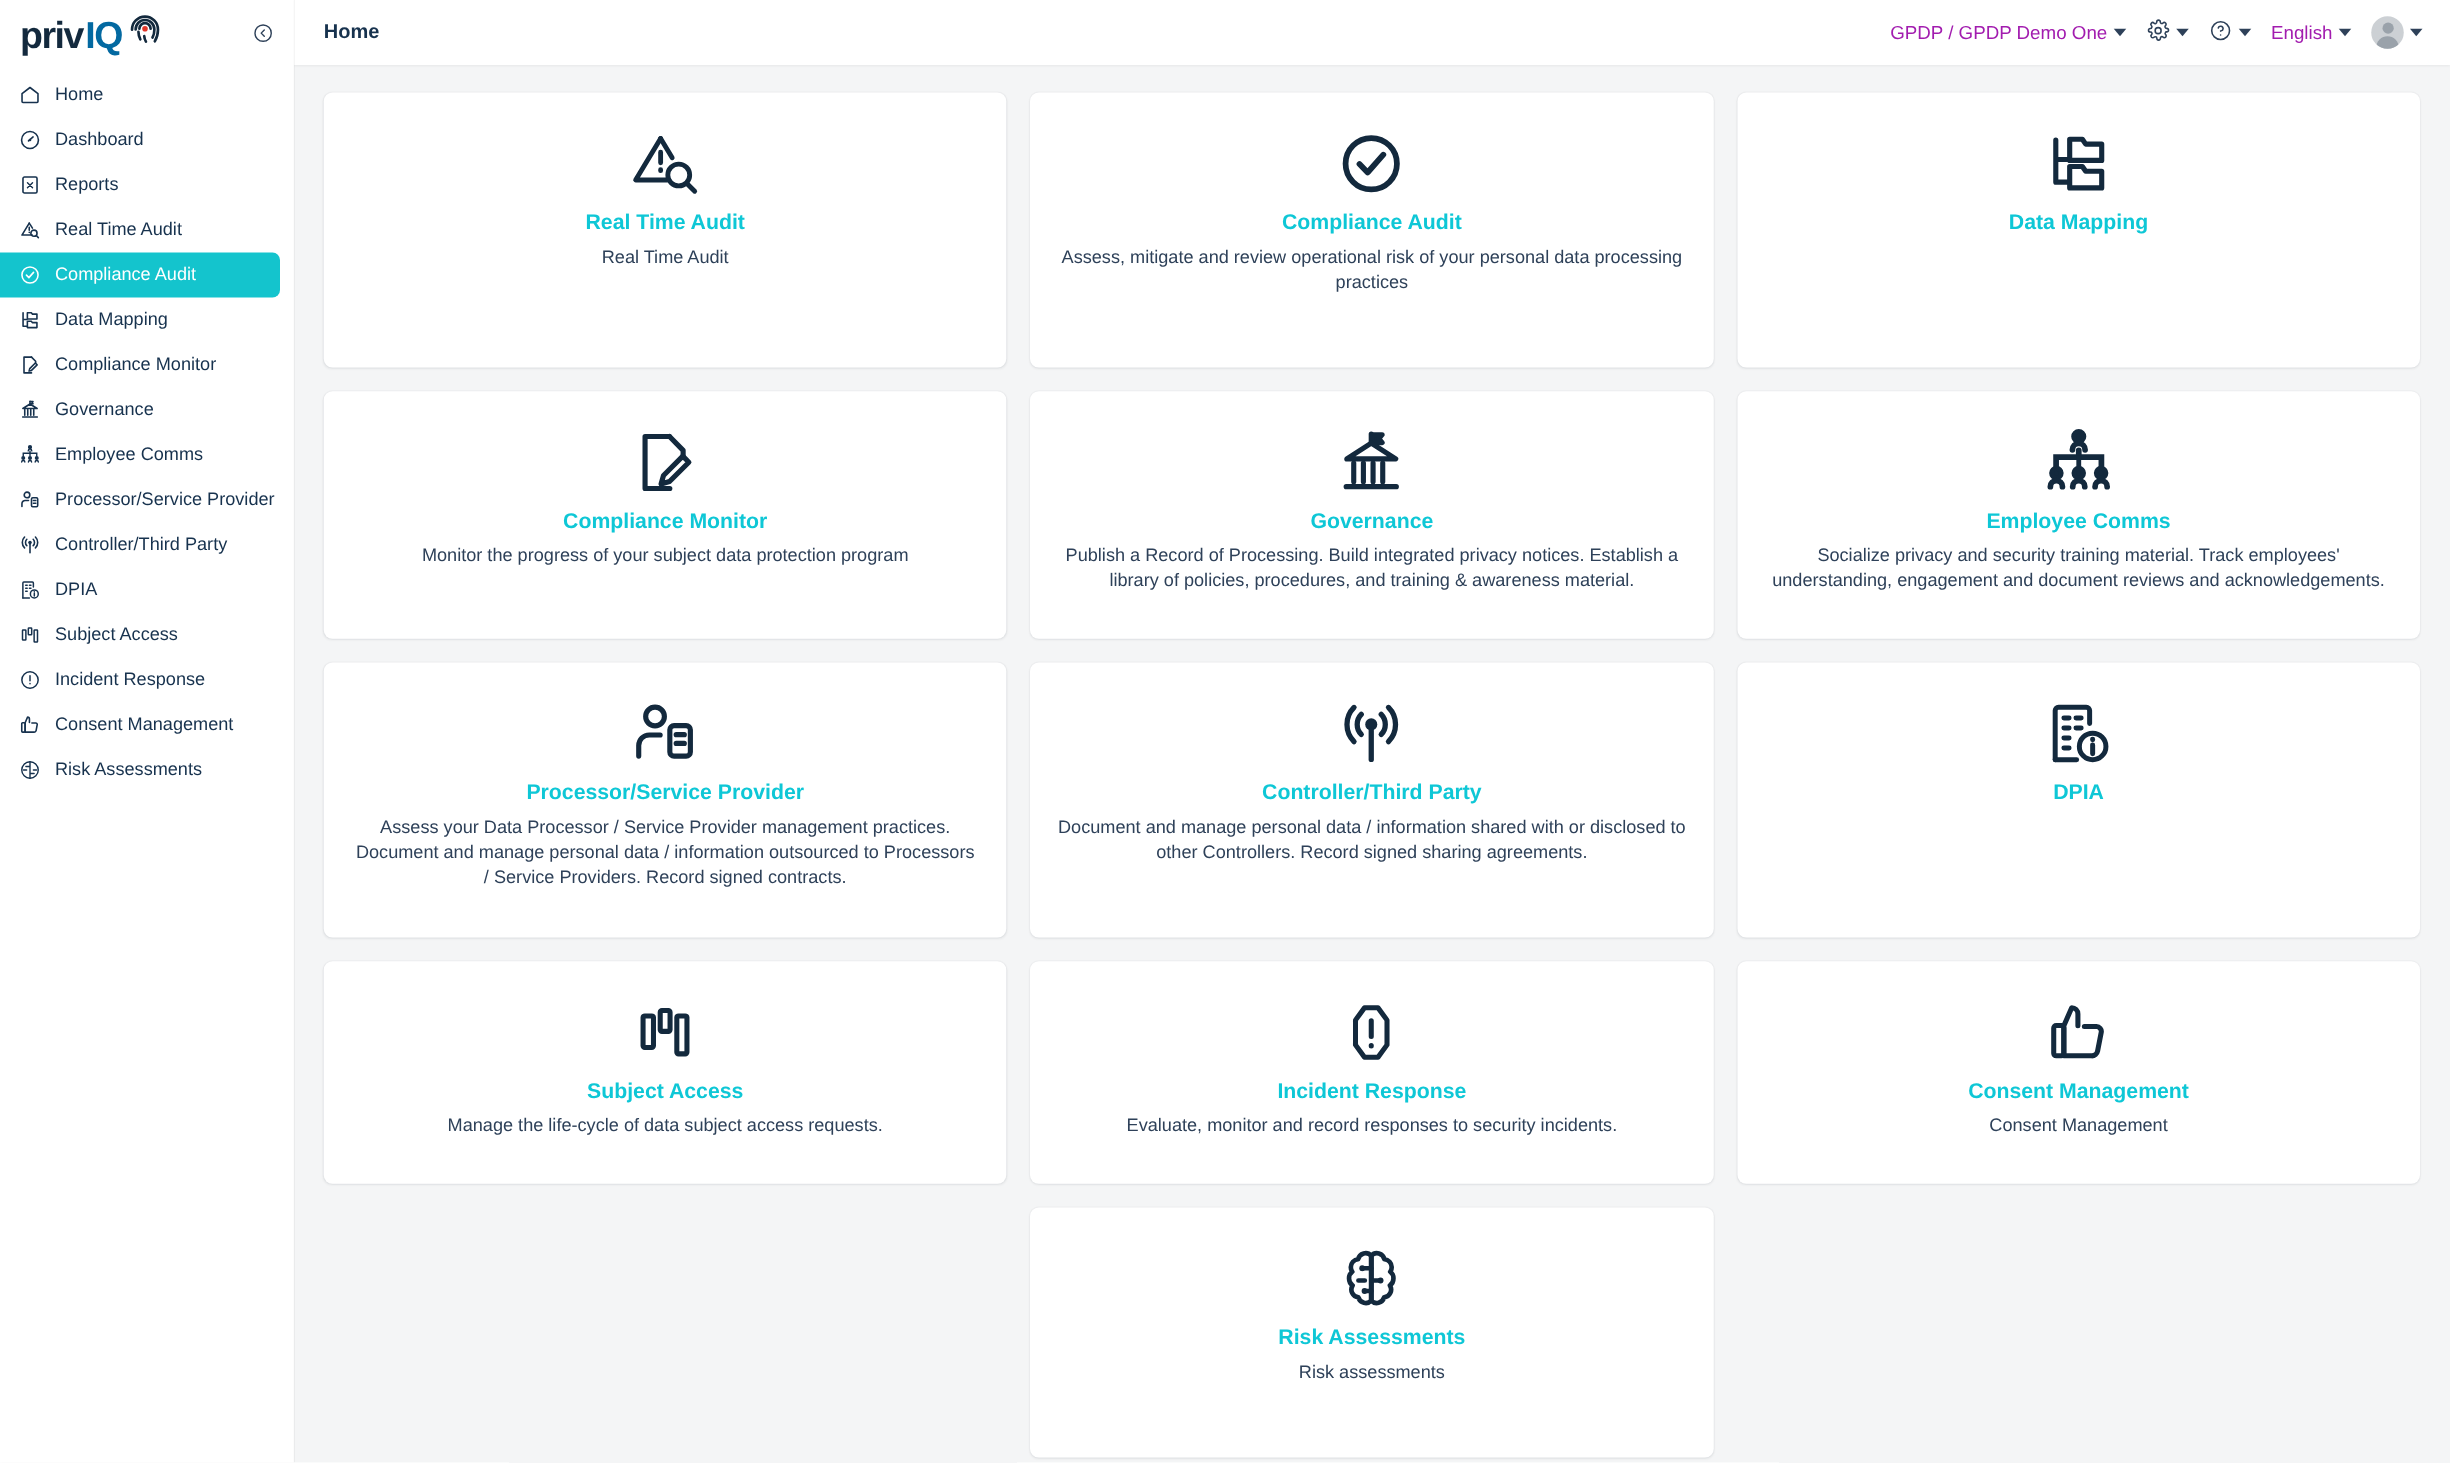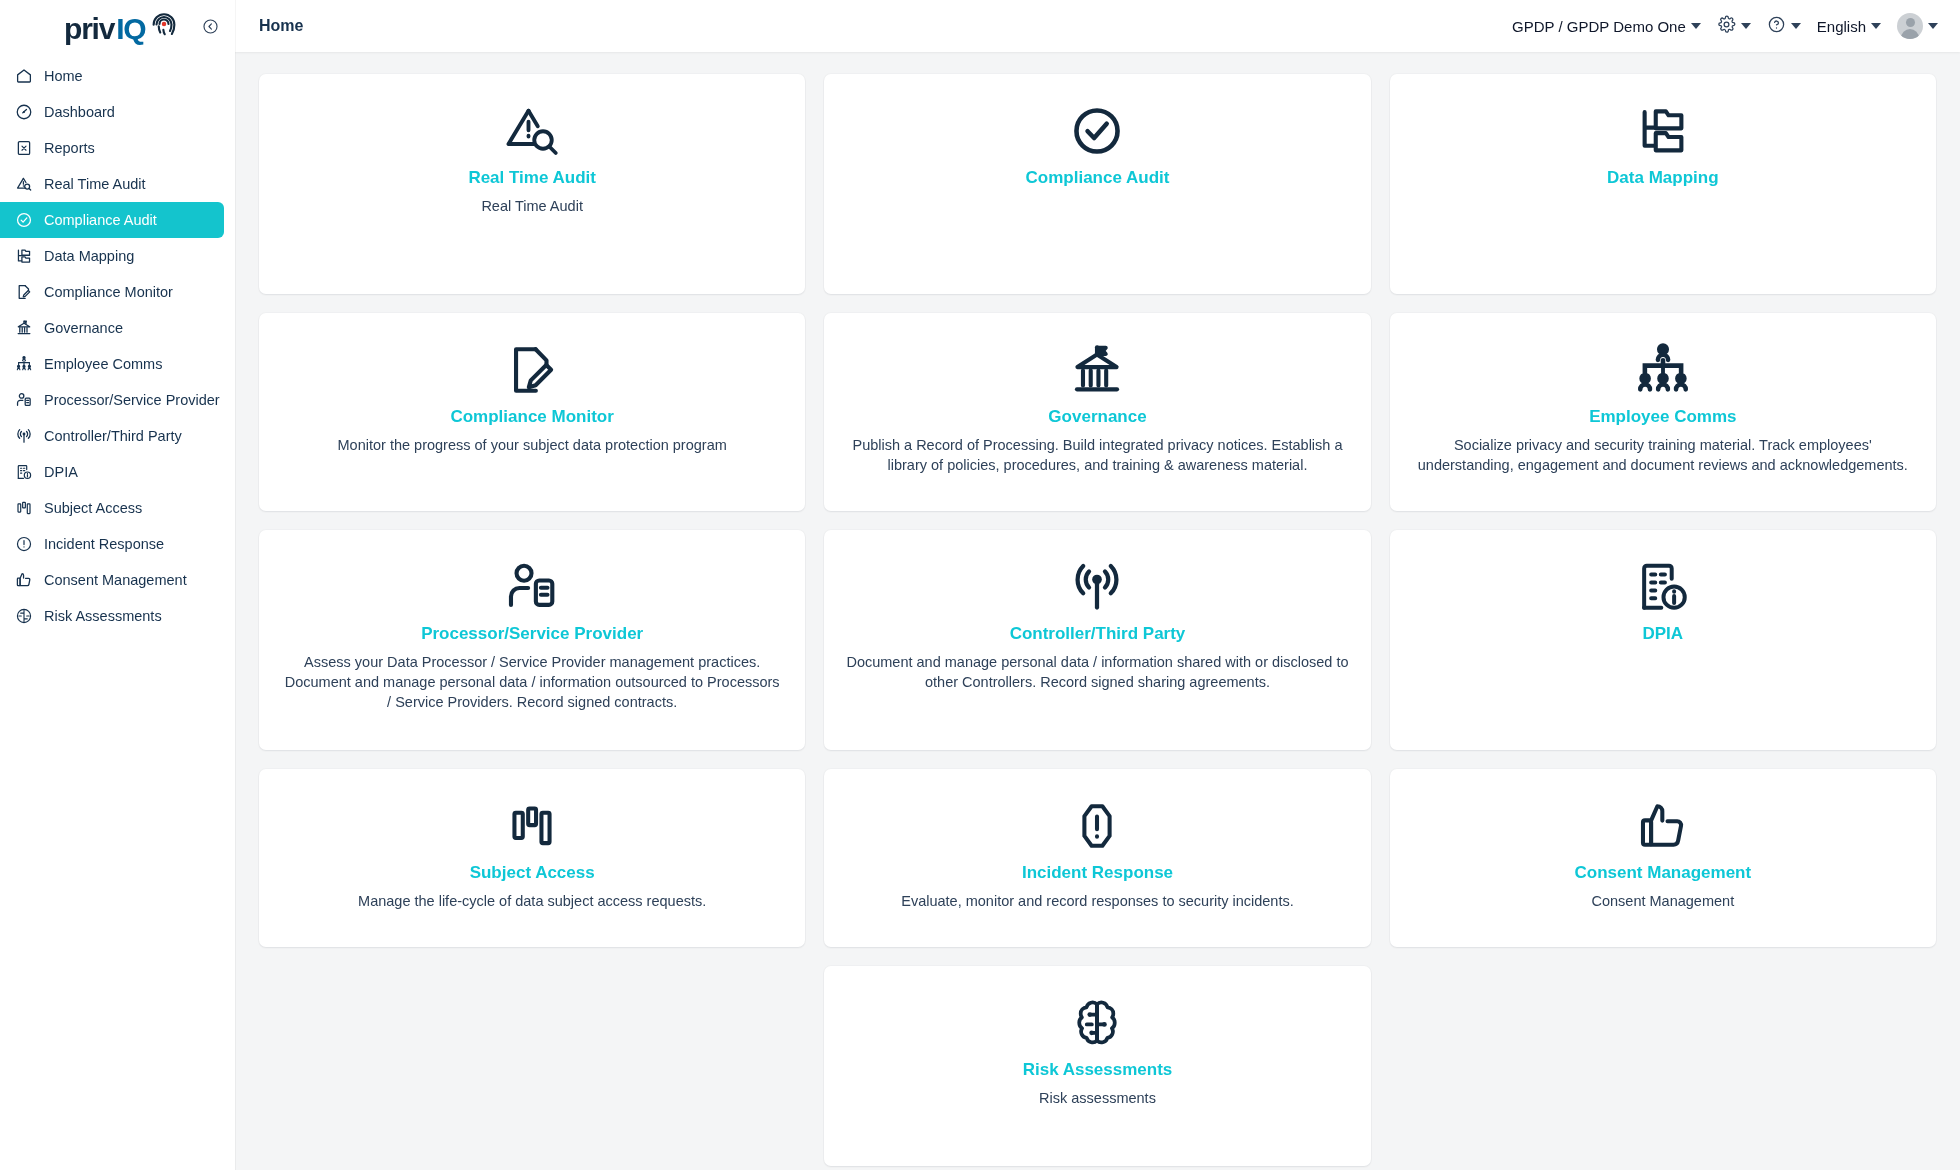--- a/index.html
+++ b/index.html
@@ -14,21 +14,21 @@
   
   .sidebar {
     width: 235px; min-width: 235px; height: 1170px;
     background: #ffffff; position: relative; z-index: 5;
     box-shadow: 1px 0 0 rgba(0,0,0,0.04);
   }
   .brandbar {
     height: 52px; display: flex; align-items: center;
     padding: 0 14px 0 16px; justify-content: space-between;
   }
-  .logo { display: flex; align-items: flex-end; gap: 2px; margin-left: 48px; }
+  .logo { display: flex; align-items: flex-end; gap: 2px; }
   .logo-text {
     font-size: 30px; font-weight: 700; letter-spacing: -1.2px;
     line-height: 1; font-family: "Liberation Sans", sans-serif;
   }
   .logo-priv { color: #13293d; }
   .logo-iq { color: #0369a1; }
   .logo-fp { display: inline-block; margin-left: 1px; margin-bottom: 1px; }
   .collapse-btn {
     width: 22px; height: 22px; display: flex; align-items: center;
     justify-content: center; cursor: pointer; color: #2e4159;
@@ -57,21 +57,21 @@
   .topbar {
     height: 52px; background: #ffffff; display: flex; align-items: center;
     padding: 0 22px 0 24px; justify-content: space-between;
     flex: 0 0 52px; position: relative; z-index: 4;
     box-shadow: 0 1px 2px rgba(0,0,0,0.06);
   }
   .crumb { font-size: 16px; font-weight: 700; color: #17324e; }
   .topright { display: flex; align-items: center; gap: 16px; }
   .tr-item {
     display: flex; align-items: center; gap: 5px;
-    font-size: 15px; color: #0f172a; cursor: pointer;
+    font-size: 15px; color: #a21caf; cursor: pointer;
   }
   .caret {
     width: 0; height: 0; border-left: 5px solid transparent;
     border-right: 5px solid transparent; border-top: 6px solid #2e4159;
   }
   .avatar {
     width: 26px; height: 26px; border-radius: 50%;
     background: #ccd0d4; overflow: hidden; position: relative;
   }
   .avatar::before {
@@ -392,20 +392,21 @@
         </div>
 
         <div class="card r1">
           <div class="card-ico">
             <svg width="58" height="58" viewBox="0 0 24 24" fill="none" stroke="currentColor" stroke-width="1.9" stroke-linecap="round" stroke-linejoin="round">
                 <circle cx="12" cy="12" r="8.5"></circle>
                 <path d="m8.1 12.1 2.7 2.8 5.2-5.9"></path>
               </svg>
           </div>
           <div class="card-title">Compliance Audit</div>
+          <div class="card-desc">Assess, mitigate and review operational risk of your personal data processing practices</div>
         </div>
 
         <div class="card r1">
           <div class="card-ico">
             <svg width="58" height="58" viewBox="0 0 24 24" fill="none" stroke="currentColor" stroke-width="1.7" stroke-linecap="round" stroke-linejoin="round">
                 <path d="M4.4 4.2v13.9h4.4M4.4 10.6h4.4"></path>
                 <path d="M9 3.9h4.2l1.1 1.6h5.3v5.4H9z"></path>
                 <path d="M9 12.9h4.2l1.1 1.6h5.3V20H9z"></path>
               </svg>
           </div>

